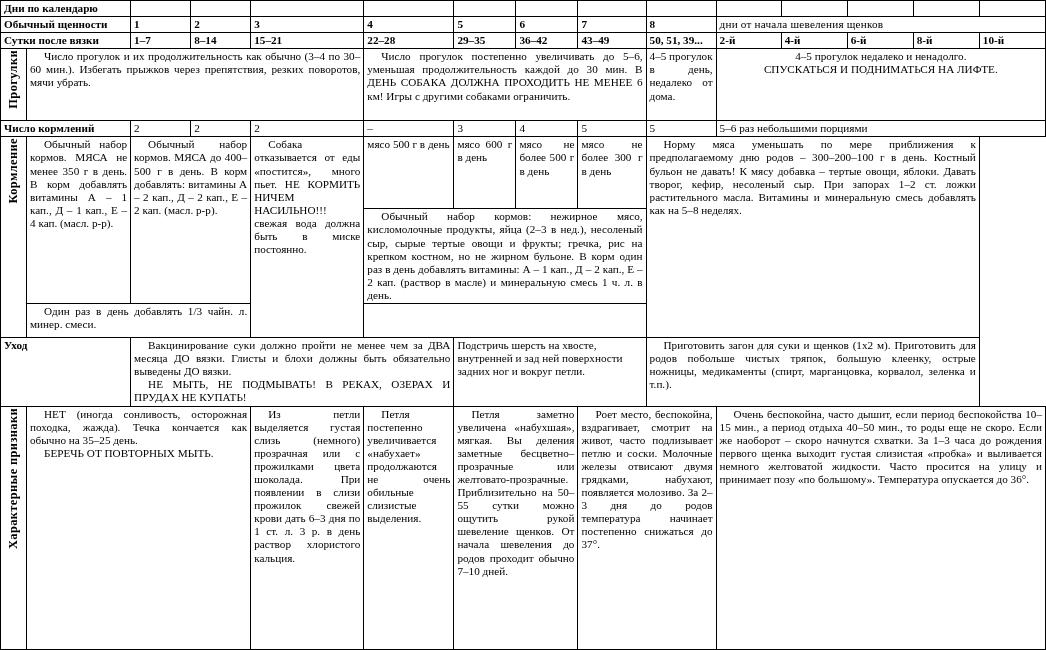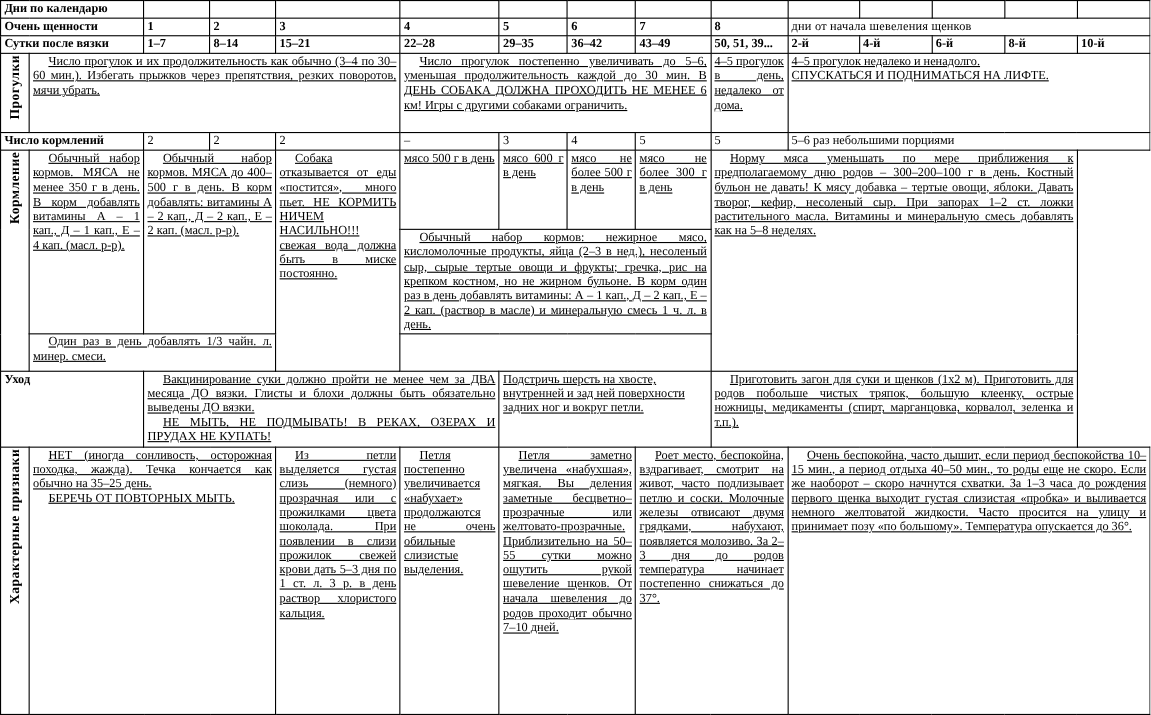--- a/index.html
+++ b/index.html
@@ -85,21 +85,20 @@
     white-space: nowrap;
     font-family: Liberation Serif, serif;
   }
   td.center-num {
     text-align: center;
     vertical-align: middle;
     font-size: 12.4px;
   }
   td.cell {
     text-align: justify;
-    text-decoration: underline;
   }
   td.cell p, td.hdr-blank p {
     margin: 0;
   }
   .ind { text-indent: 14px; }
   td.c-mid { vertical-align: middle; }
   td.c-top { vertical-align: top; }
   td.narrow { font-size: 11px; line-height: 1.16; }
 </style>
 </head>
@@ -137,21 +136,21 @@
     <td class="hdr-blank"></td>
     <td class="hdr-blank"></td>
     <td class="hdr-blank"></td>
     <td class="hdr-blank"></td>
     <td class="hdr-blank"></td>
     <td class="hdr-blank"></td>
     <td class="hdr-blank"></td>
   </tr>
 
   <tr>
-    <td class="hdr-label" colspan="2">Очень щенности</td>
+    <td class="hdr-label" colspan="2">Обычный щенности</td>
     <td class="hdr-val">1</td>
     <td class="hdr-val">2</td>
     <td class="hdr-val">3</td>
     <td class="hdr-val">4</td>
     <td class="hdr-val">5</td>
     <td class="hdr-val">6</td>
     <td class="hdr-val">7</td>
     <td class="hdr-val">8</td>
     <td class="hdr-wide" colspan="5">дни от начала шевеления щенков</td>
   </tr>
@@ -180,21 +179,21 @@
     <td class="cell" colspan="4">
       <p class="ind">Число прогулок и их продолжительность как обычно (3–4 по 30–60 мин.). Избегать прыжков через препятствия, резких поворотов, мячи убрать.</p>
     </td>
     <td class="cell" colspan="4">
       <p class="ind">Число прогулок постепенно увеличивать до 5–6, уменьшая продолжительность каждой до 30 мин. В ДЕНЬ СОБАКА ДОЛЖНА ПРОХОДИТЬ НЕ МЕНЕЕ 6 км! Игры с другими собаками ограничить.</p>
     </td>
     <td class="cell narrow">
       <p>4–5 прогулок в день, недалеко от дома.</p>
     </td>
     <td class="cell c-mid" colspan="5" style="text-align:center">
-      <p style="white-space:pre-line;text-align:left">4–5 прогулок недалеко и ненадолго.
+      <p style="white-space:pre-line;text-align:center">4–5 прогулок недалеко и ненадолго.
 СПУСКАТЬСЯ И ПОДНИМАТЬСЯ НА ЛИФТЕ.</p>
     </td>
   </tr>
 
   <tr style="height:16px">
     <td class="side-h" colspan="2">Число кормлений</td>
     <td class="center-num">2</td>
     <td class="center-num">2</td>
     <td class="center-num">2</td>
     <td class="center-num">–</td>
@@ -263,21 +262,21 @@
 
   <tr style="height:243px">
     <td class="side">
       <div class="vert">Характерные признаки</div>
     </td>
     <td class="cell c-mid" colspan="3">
       <p class="ind">НЕТ (иногда сонливость, осторожная походка, жажда). Течка кончается как обычно на 35–25 день.</p>
       <p class="ind">БЕРЕЧЬ ОТ ПОВТОРНЫХ МЫТЬ.</p>
     </td>
     <td class="cell narrow c-top">
-      <p class="ind">Из петли выделяется густая слизь (немного) прозрачная или с прожилками цвета шоколада. При появлении в слизи прожилок свежей крови дать 5–3 дня по 1 ст. л. 3 р. в день раствор хлористого кальция.</p>
+      <p class="ind">Из петли выделяется густая слизь (немного) прозрачная или с прожилками цвета шоколада. При появлении в слизи прожилок свежей крови дать 6–3 дня по 1 ст. л. 3 р. в день раствор хлористого кальция.</p>
     </td>
     <td class="cell narrow c-mid">
       <p class="ind">Петля постепенно увеличивается «набухает» продолжаются не очень обильные слизистые выделения.</p>
     </td>
     <td class="cell narrow c-mid" colspan="2">
       <p class="ind">Петля заметно увеличена «набухшая», мягкая. Вы деления заметные бесцветно–прозрачные или желтовато-прозрачные. Приблизительно на 50–55 сутки можно ощутить рукой шевеление щенков. От начала шевеления до родов проходит обычно 7–10 дней.</p>
     </td>
     <td class="cell narrow c-mid" colspan="2">
       <p class="ind">Роет место, беспокойна, вздрагивает, смотрит на живот, часто подлизывает петлю и соски. Молочные железы отвисают двумя грядками, набухают, появляется молозиво. За 2–3 дня до родов температура начинает постепенно снижаться до 37°.</p>
     </td>

